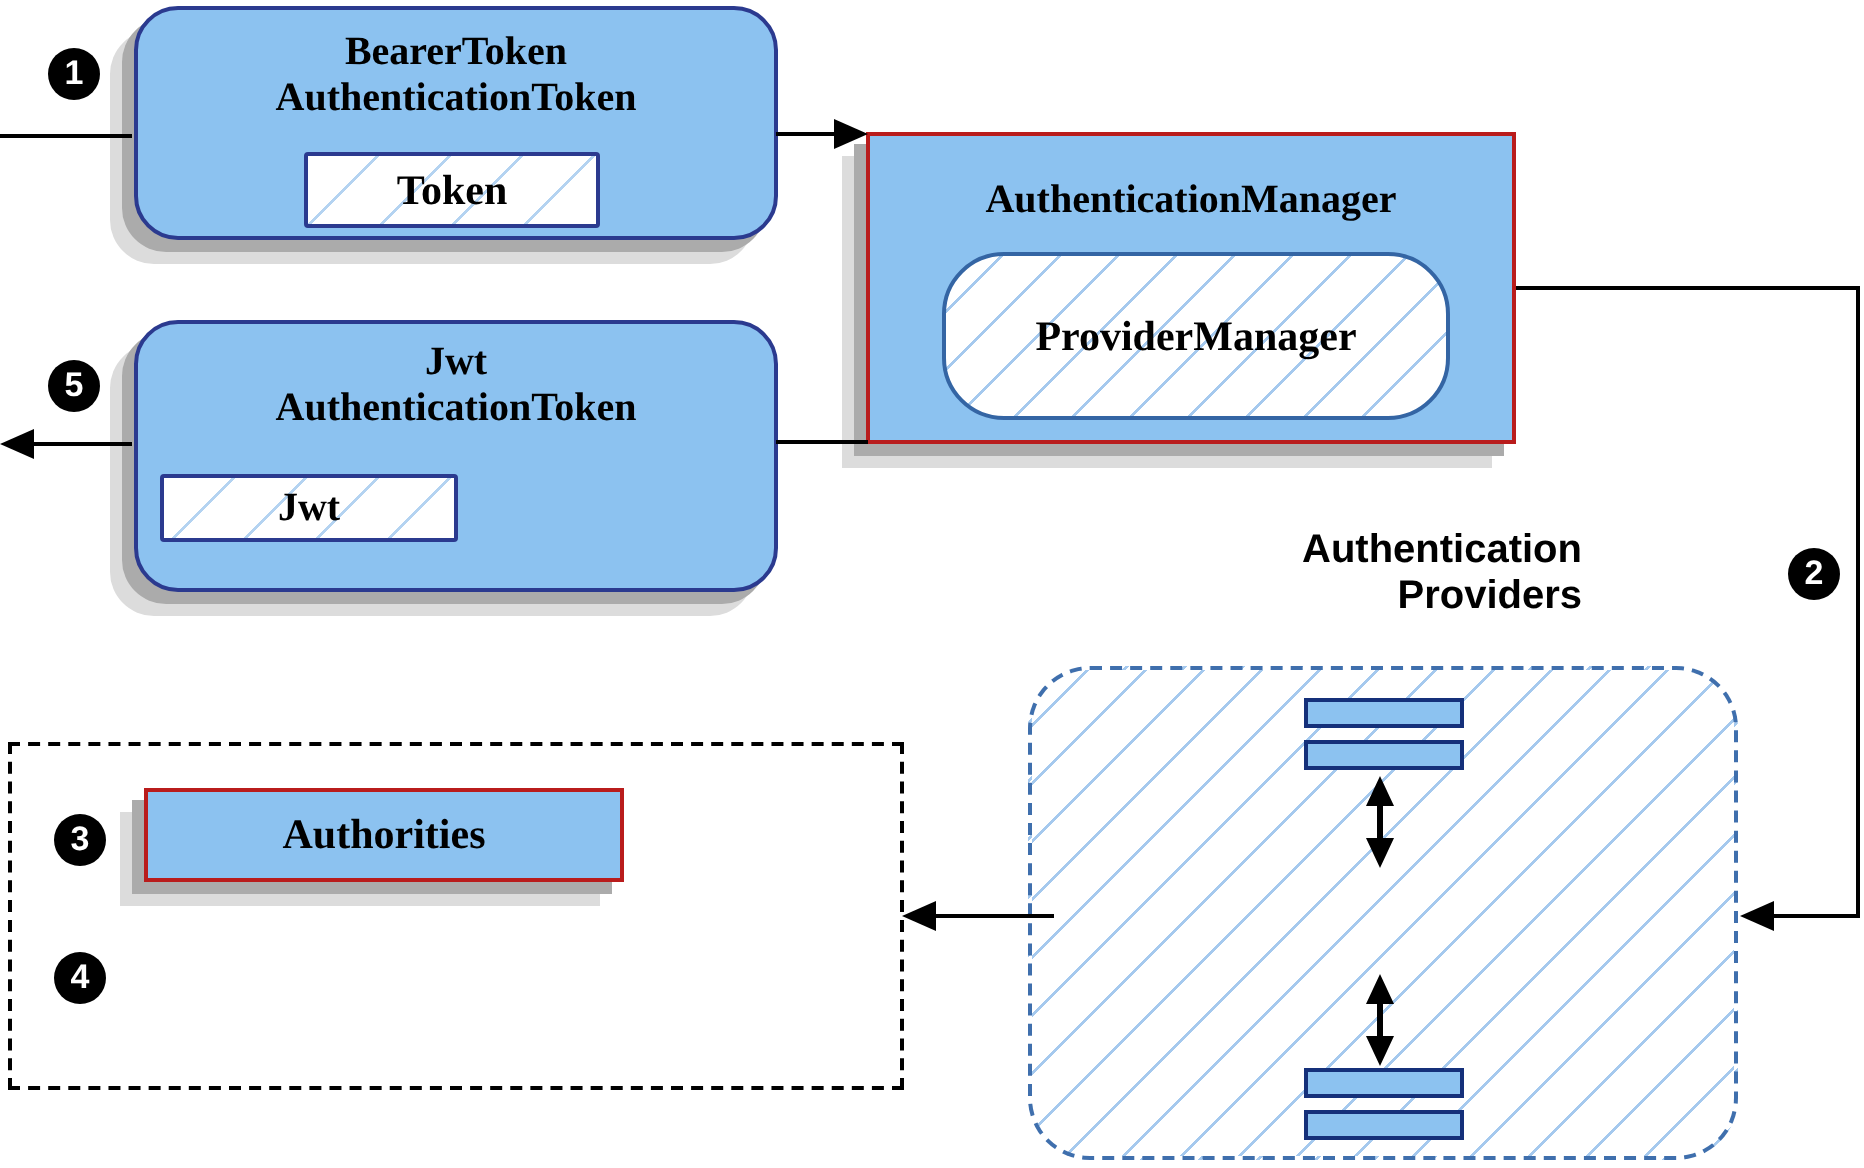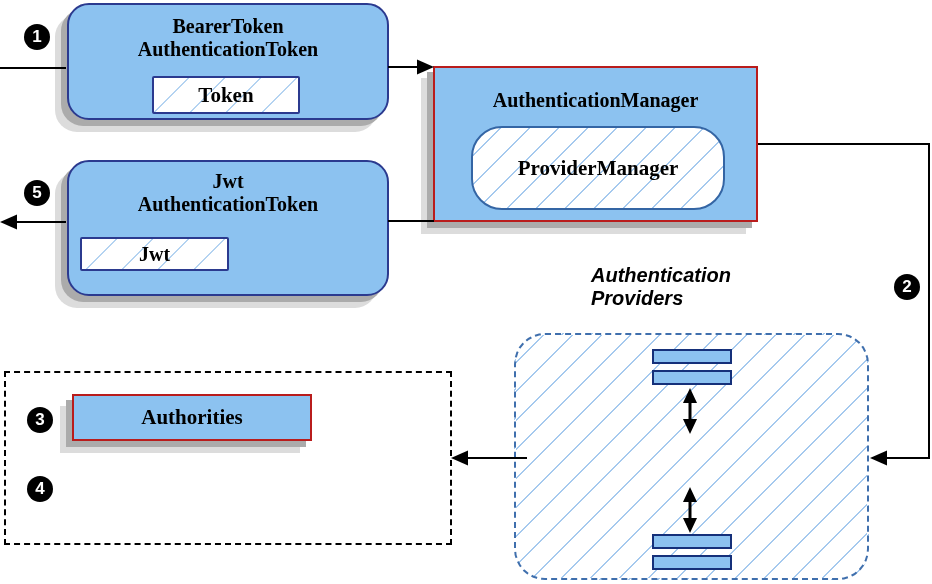--- a/index.html
+++ b/index.html
@@ -27,21 +27,21 @@
   .title2{ text-align:center;font-size:20px;line-height:23px;}
   
   #bearer-box{left:67px;top:3px;width:322px;height:117px;padding-top:10px;}
   #token-chip{left:83px;top:71px;width:148px;height:38px;border:2px solid #2b3a8f;border-radius:2px;font-size:21px;}
   #jwt-box{left:67px;top:160px;width:322px;height:136px;padding-top:8px;}
   #jwt-chip{left:11px;top:75px;width:149px;height:34px;border:2px solid #2b3a8f;border-radius:2px;font-size:20px;}
   #authorities-chip{left:170px;top:75px;width:137px;height:34px;border:2px solid #101050;border-radius:2px;font-size:20px;}
   #am-box{left:433px;top:66px;width:325px;height:156px;padding-top:21px;}
   #pm-box{left:36px;top:58px;width:254px;height:84px;border:2px solid #3465a4;font-size:21px;position:absolute;box-sizing:border-box;}
   #providers-region{left:514px;top:333px;width:355px;height:247px;border:2px dashed #3f6fad;}
-  #providers-label{left:591px;top:264px;width:200px;text-align:left;font-size:20px;line-height:23px;font-style:italic;}
+  #providers-label{left:591px;top:264px;width:200px;text-align:right;font-size:20px;line-height:23px;}
   .bar{left:652px;width:80px;height:15px;background:#8cc2f0;border:2px solid #15307a;box-sizing:border-box;position:absolute;}
   #bar-1{top:349px;} #bar-2{top:370px;} #bar-3{top:534px;} #bar-4{top:555px;}
   #provider-box{left:528px;top:434px;width:331px;height:48px;font-size:21px;}
   #lower-region{left:4px;top:371px;width:448px;height:174px;border:2px dashed #000;}
   #decoder-box{left:72px;top:394px;width:240px;height:47px;font-size:21px;}
   #converter-box{left:72px;top:461px;width:356px;height:48px;font-size:21px;}
   
   .badge{
     position:absolute;width:26px;height:26px;border-radius:50%;background:#000;color:#fff;
     font-size:17px;display:flex;align-items:center;justify-content:center;z-index:7;

